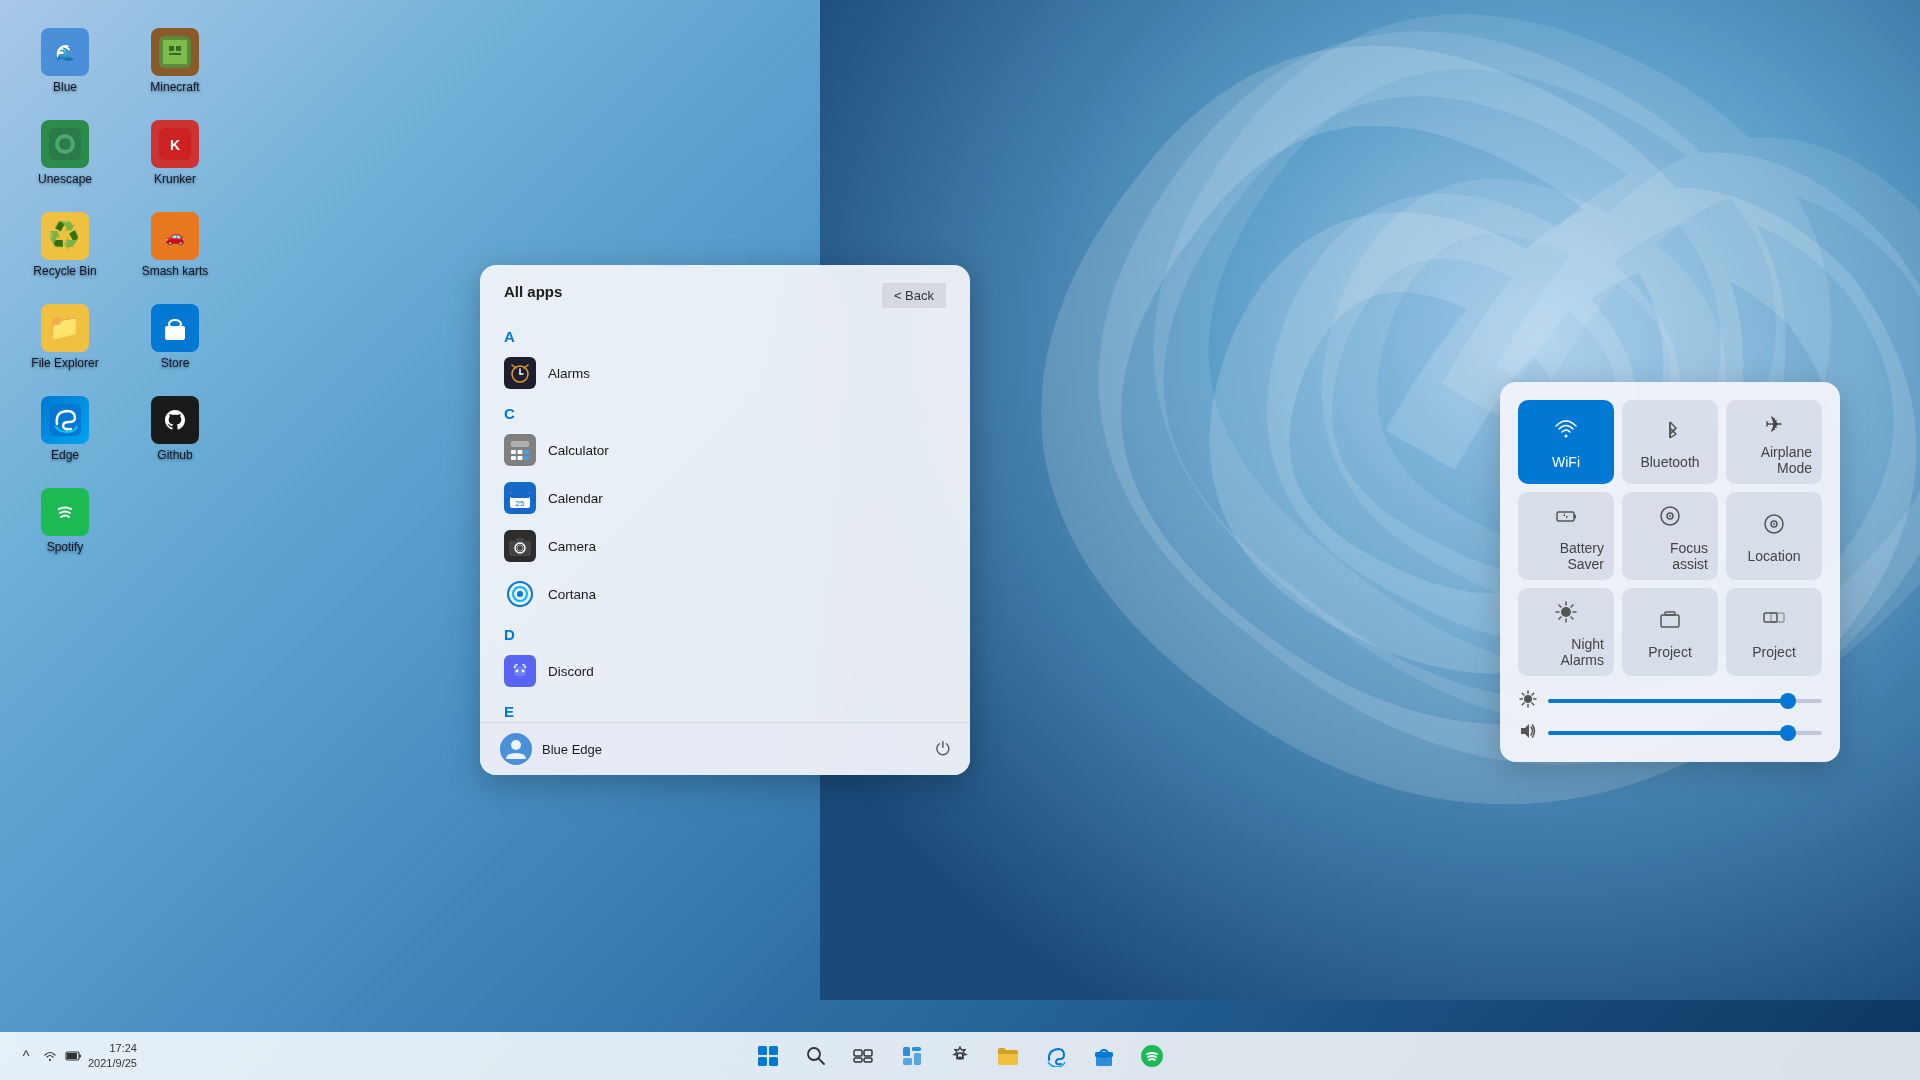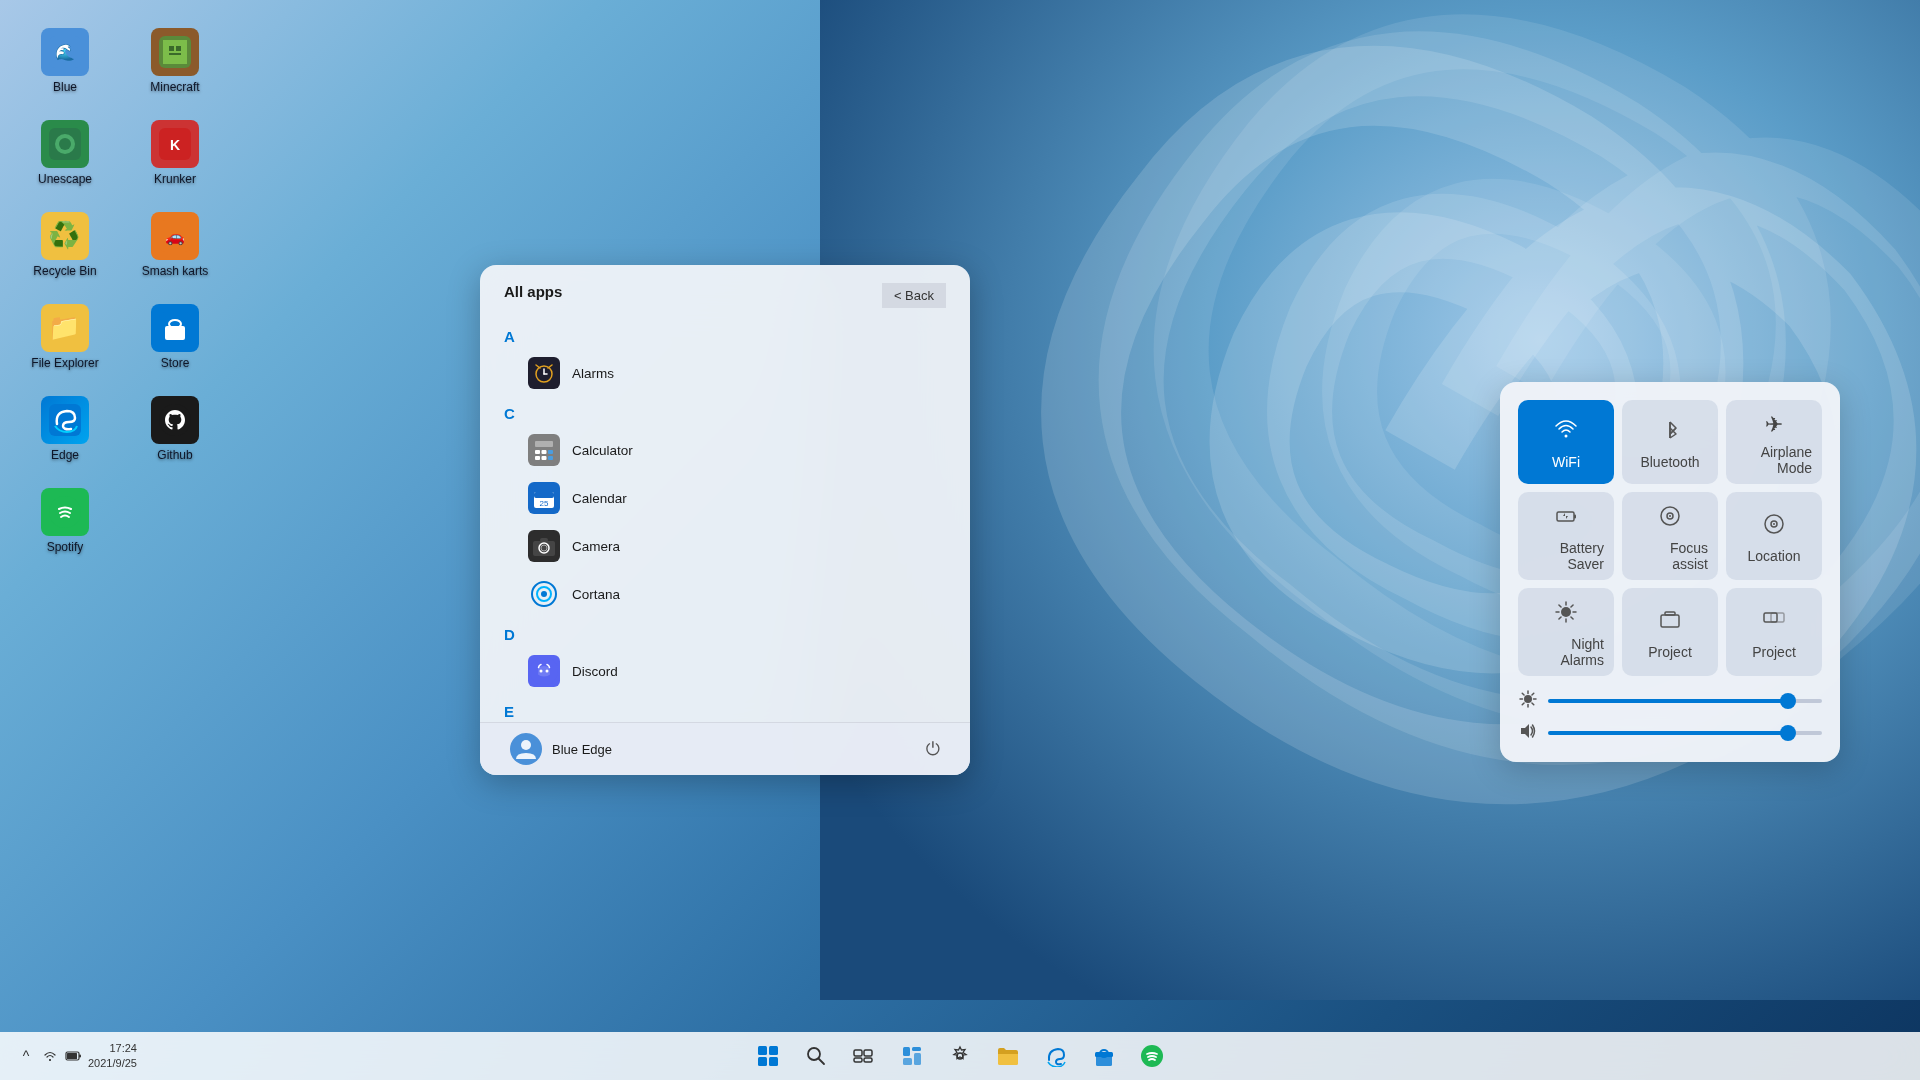--- a/index.html
+++ b/index.html
@@ -207,30 +207,29 @@
 
     .app-icon {
       width: 32px;
       height: 32px;
       border-radius: 6px;
       display: flex;
       align-items: center;
       justify-content: center;
       font-size: 18px;
       flex-shrink: 0;
-      margin-left: 24px;
     }
 
     .app-name {
       font-size: 13.5px;
       color: #1a1a1a;
     }
 
     .start-menu-footer {
-      padding: 10px 30px;
+      padding: 10px 20px;
       display: flex;
       align-items: center;
       justify-content: space-between;
       border-top: 1px solid rgba(0,0,0,0.08);
       background: rgba(230,235,245,0.8);
     }
 
     .footer-user {
       display: flex;
       align-items: center;

